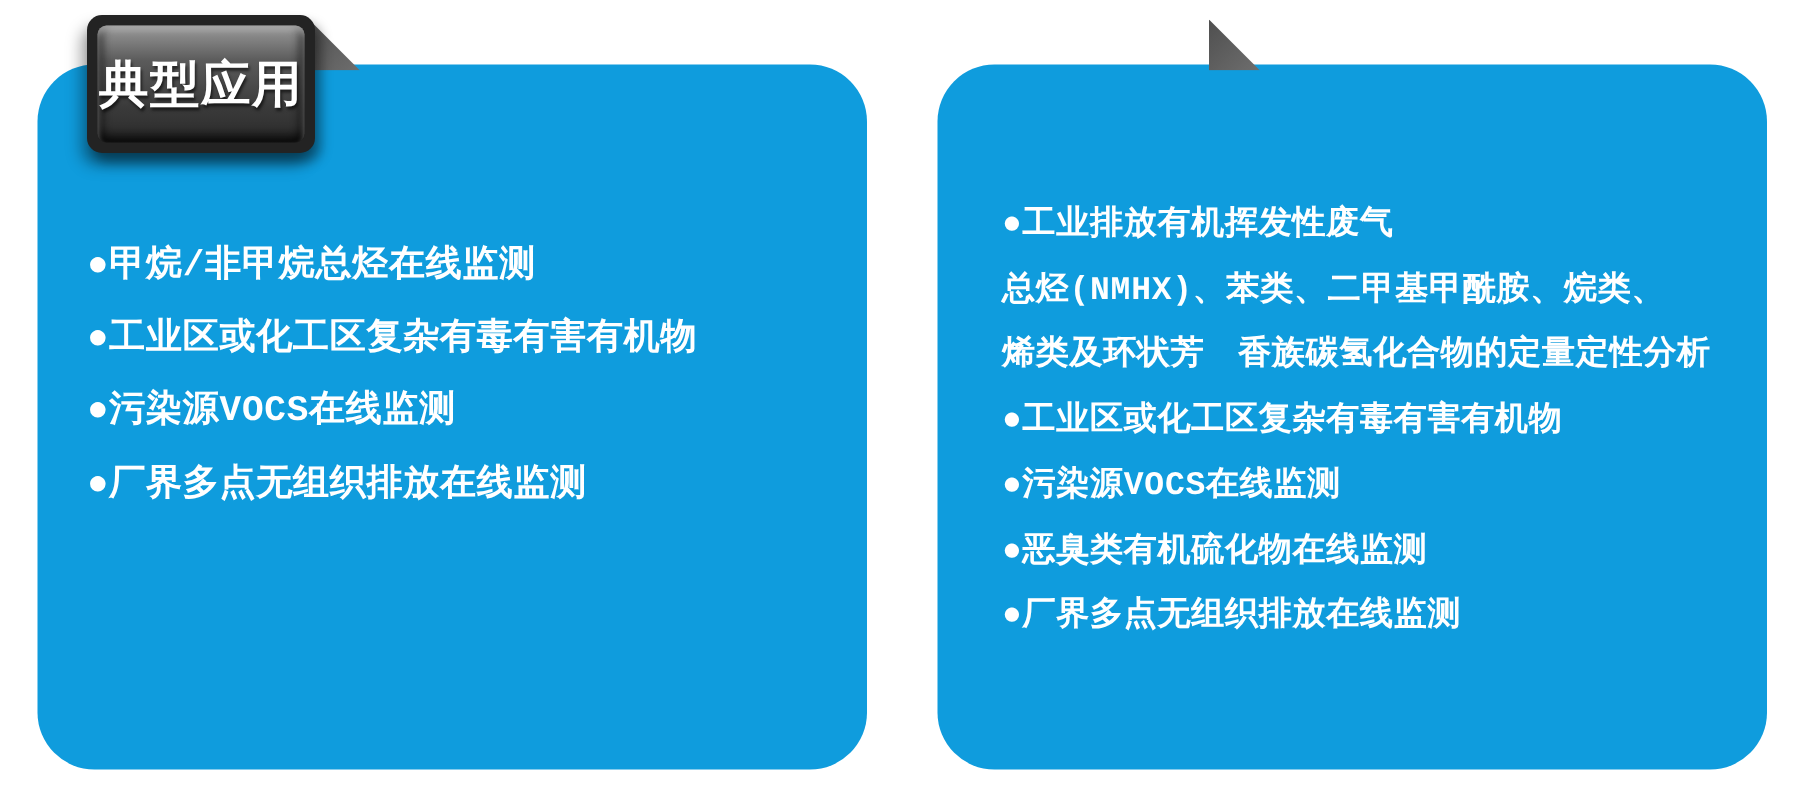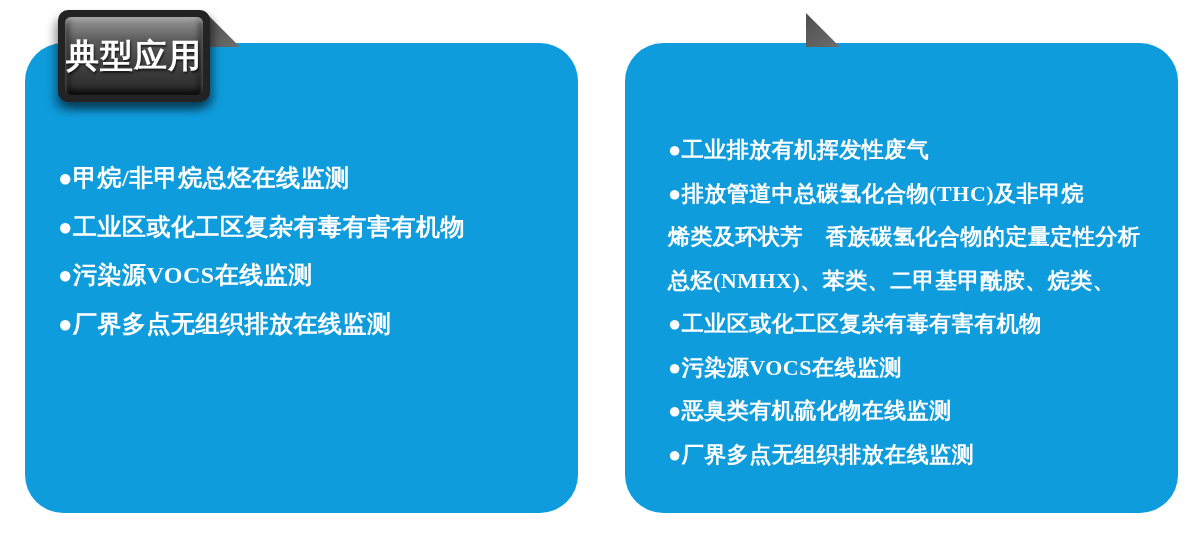--- a/index.html
+++ b/index.html
@@ -1,20 +1,20 @@
 <!DOCTYPE html>
 <html><head>
 <meta charset="utf-8">
 <style>
   html,body{margin:0;padding:0;background:#ffffff;}
   .canvas{
     position:relative;
     width:1200px;height:537px;
     background:#ffffff;
-    font-family:Liberation Serif, serif;
+    font-family:Liberation Mono, monospace;
     overflow:hidden;
   }
   .card{
     position:absolute;
     top:43px;height:470px;width:553px;
     background:#0f9cdd;
     border-radius:38px;
   }
   .card.left{left:25px;}
   .card.right{left:625px;}
@@ -94,22 +94,21 @@
     <div class="line">●甲烷/非甲烷总烃在线监测</div>
     <div class="line">●工业区或化工区复杂有毒有害有机物</div>
     <div class="line">●污染源VOCS在线监测</div>
     <div class="line">●厂界多点无组织排放在线监测</div>
   </div>
 
   <div class="card right"></div>
   <div class="fold right"></div>
   <div class="list right">
     <div class="line">●工业排放有机挥发性废气</div>
-    <div class="line">●排放管道中总碳氢化合物(THC)及非甲烷</div>
+    <div class="line">总烃(NMHX)、苯类、二甲基甲酰胺、烷类、</div>
     <div class="line">烯类及环状芳　香族碳氢化合物的定量定性分析</div>
-    <div class="line">总烃(NMHX)、苯类、二甲基甲酰胺、烷类、</div>
     <div class="line">●工业区或化工区复杂有毒有害有机物</div>
     <div class="line">●污染源VOCS在线监测</div>
     <div class="line">●恶臭类有机硫化物在线监测</div>
     <div class="line">●厂界多点无组织排放在线监测</div>
   </div>
 
 </div>
 
 </body></html>

